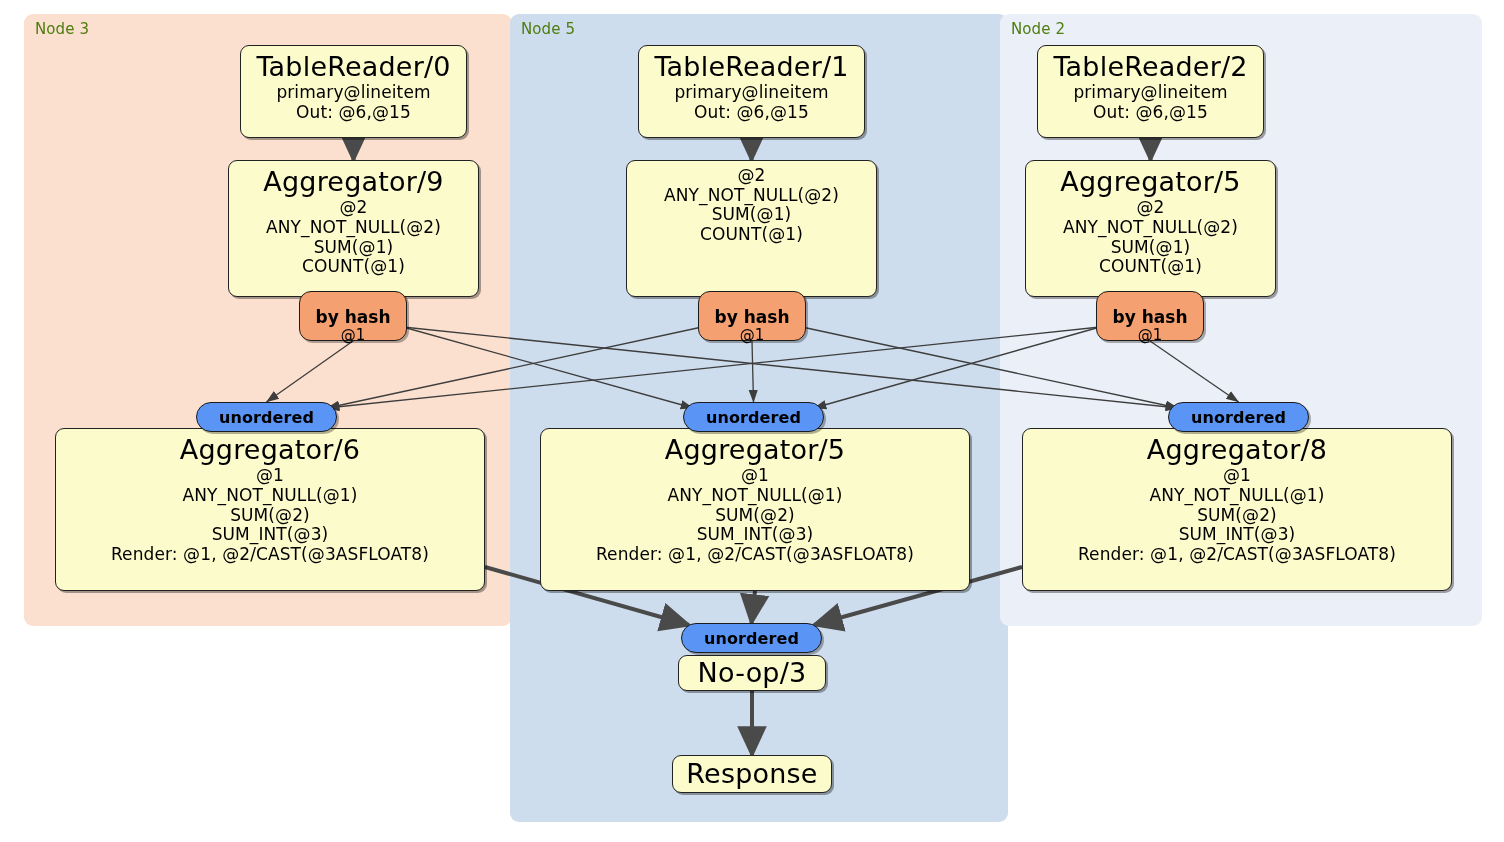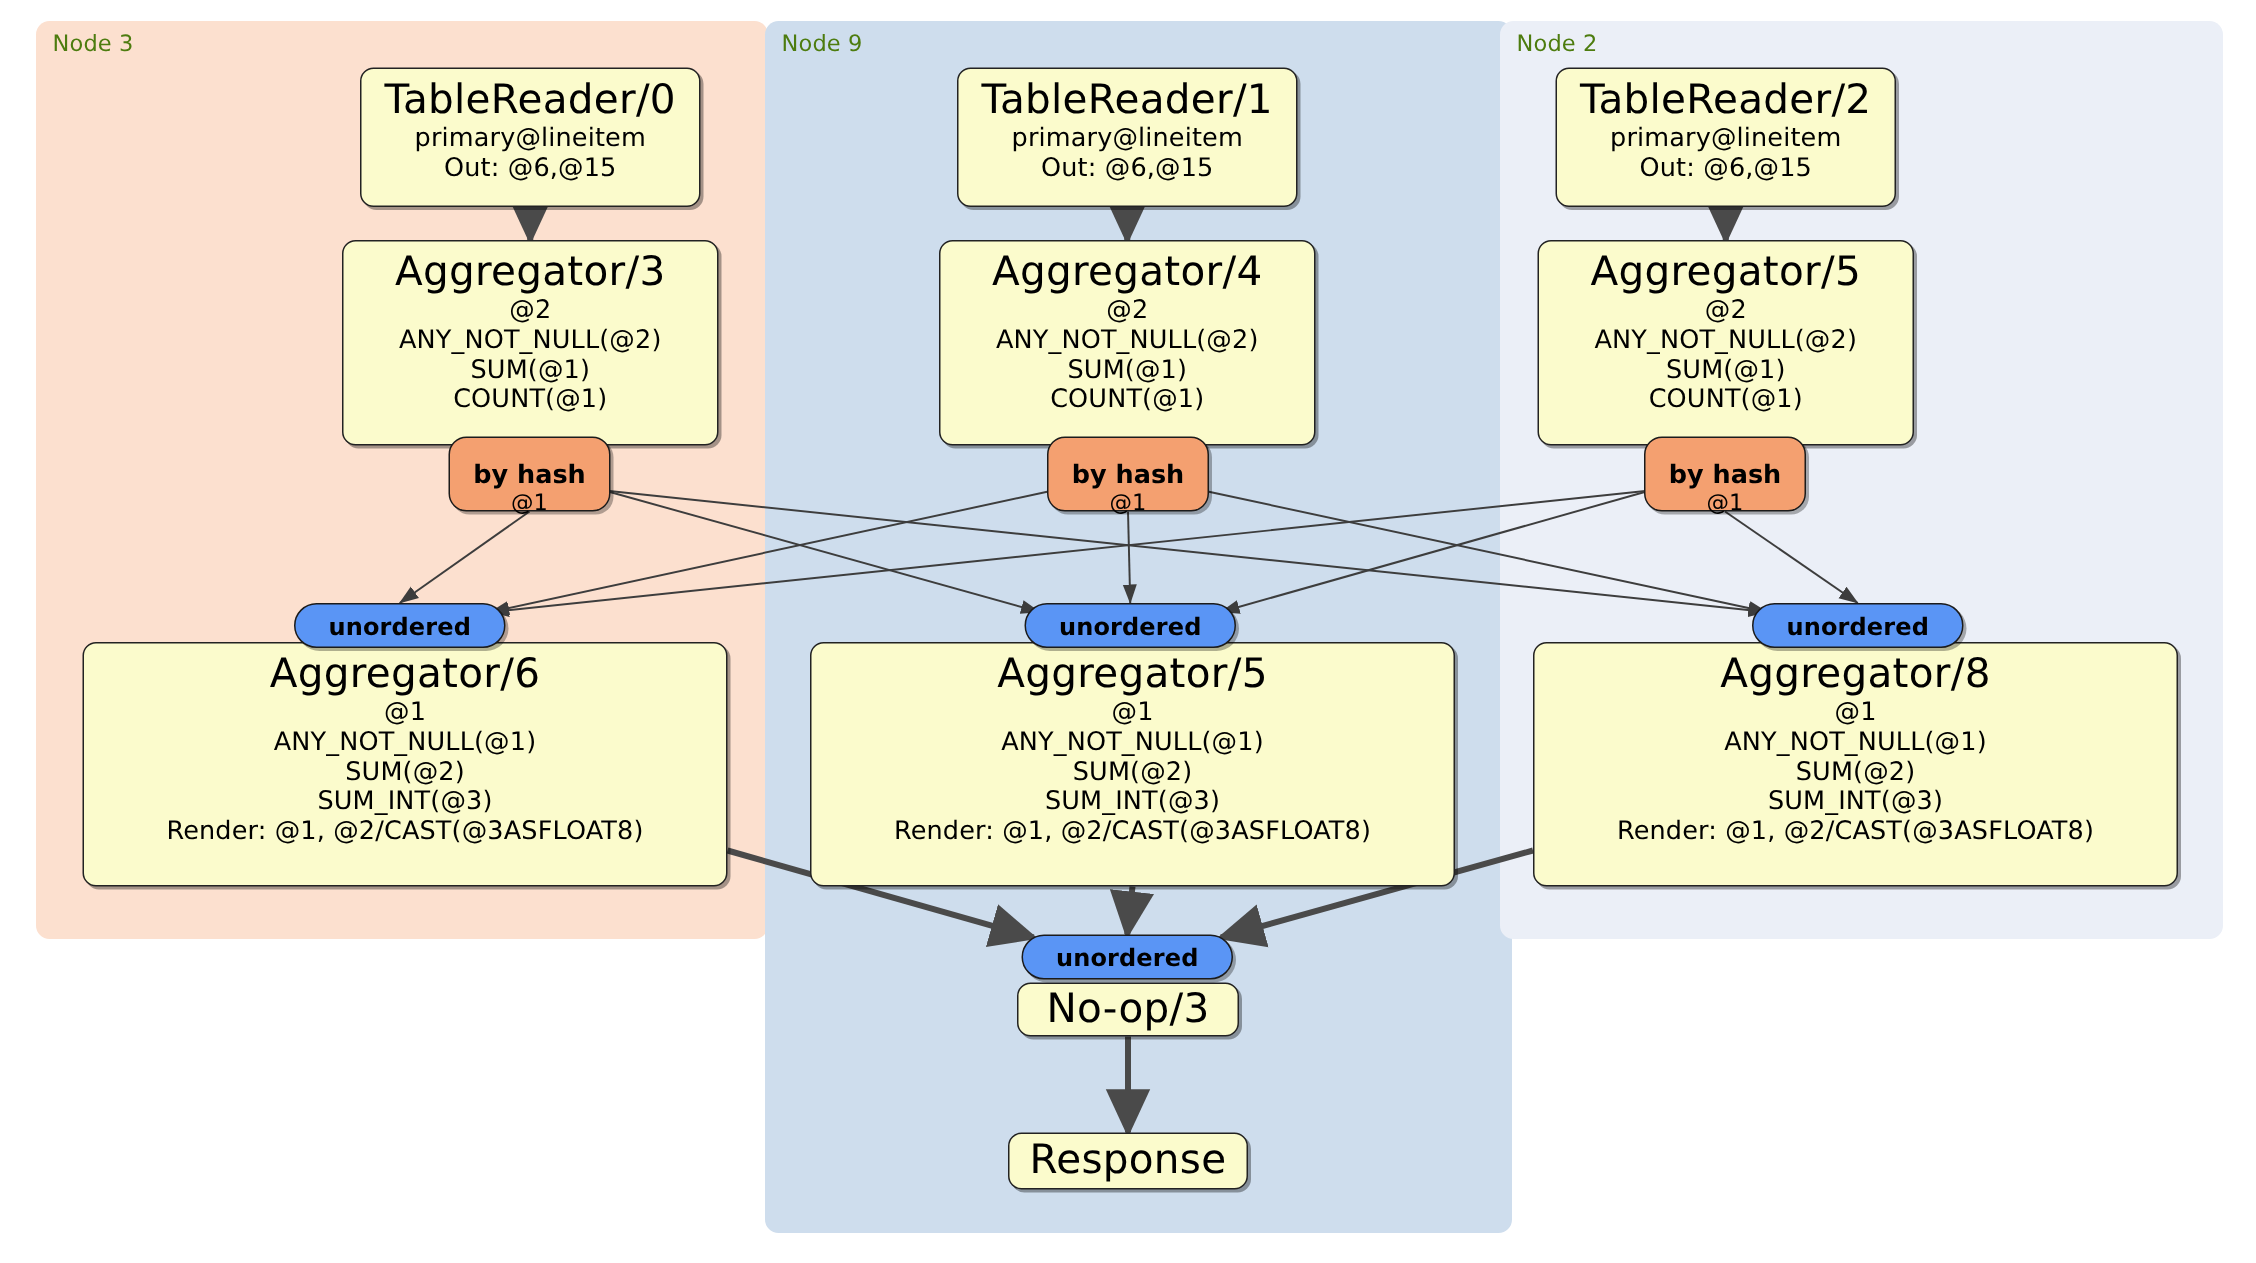--- a/index.html
+++ b/index.html
@@ -102,21 +102,21 @@
 </style>
 </head>
 <body>
 
 <div id="stage">
 
   <div class="panel" id="panel-node3" style="left: 24px; top: 14px; width: 488px; height: 612px; background: rgb(252, 224, 207);"></div>
   <div class="panel-label" id="panel-label-node3" style="left: 35px; top: 20px;">Node 3</div>
 
   <div class="panel" id="panel-node1" style="left: 510px; top: 14px; width: 498px; height: 808px; background: rgb(206, 221, 237);"></div>
-  <div class="panel-label" id="panel-label-node1" style="left: 521px; top: 20px;">Node 9</div>
+  <div class="panel-label" id="panel-label-node1" style="left: 521px; top: 20px;">Node 5</div>
 
   <div class="panel" id="panel-node2" style="left: 1000px; top: 14px; width: 482px; height: 612px; background: rgb(235, 239, 247);"></div>
   <div class="panel-label" id="panel-label-node2" style="left: 1011px; top: 20px;">Node 2</div>
 
   <svg id="edges" viewBox="0 0 1504 842" xmlns="http://www.w3.org/2000/svg">
     <defs>
       <marker id="ah-thick" markerWidth="9" markerHeight="9" refX="7.2" refY="4.5" orient="auto" markerUnits="strokeWidth">
         <path d="M0,0.8 L8,4.5 L0,8.2 z" fill="#4a4a4a"></path>
       </marker>
       <marker id="ah-thin" markerWidth="11" markerHeight="11" refX="9.5" refY="5" orient="auto" markerUnits="strokeWidth">
@@ -153,28 +153,27 @@
         <span class="title">TableReader/1</span>
         <span class="line">primary@lineitem</span>
         <span class="line">Out: @6,@15</span>
       </div>
       <div class="box" style="left: 1037px; top: 45px; width: 227px; height: 93px;">
         <span class="title">TableReader/2</span>
         <span class="line">primary@lineitem</span>
         <span class="line">Out: @6,@15</span>
       </div>
       <div class="box" style="left: 228px; top: 160px; width: 251px; height: 137px;">
-        <span class="title">Aggregator/3</span>
+        <span class="title">Aggregator/9</span>
         <span class="line">@2</span>
         <span class="line">ANY_NOT_NULL(@2)</span>
         <span class="line">SUM(@1)</span>
         <span class="line">COUNT(@1)</span>
       </div>
       <div class="box" style="left: 626px; top: 160px; width: 251px; height: 137px;">
-        <span class="title">Aggregator/4</span>
         <span class="line">@2</span>
         <span class="line">ANY_NOT_NULL(@2)</span>
         <span class="line">SUM(@1)</span>
         <span class="line">COUNT(@1)</span>
       </div>
       <div class="box" style="left: 1025px; top: 160px; width: 251px; height: 137px;">
         <span class="title">Aggregator/5</span>
         <span class="line">@2</span>
         <span class="line">ANY_NOT_NULL(@2)</span>
         <span class="line">SUM(@1)</span>

